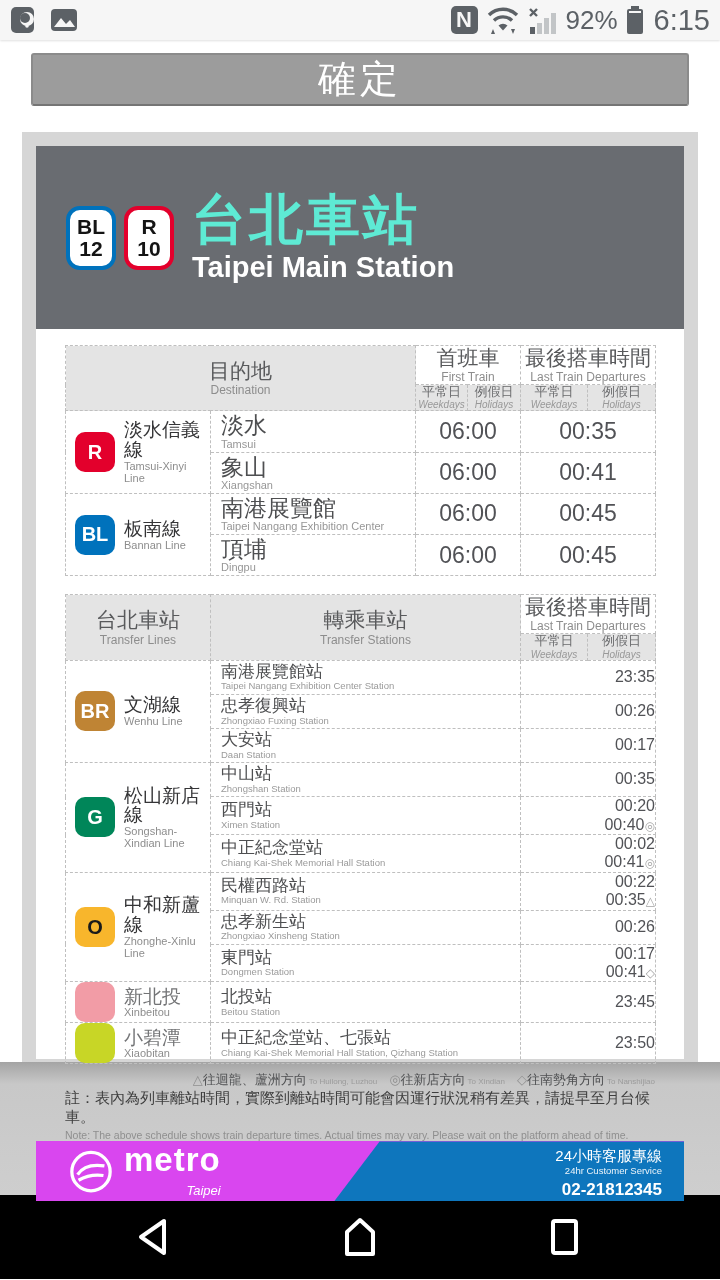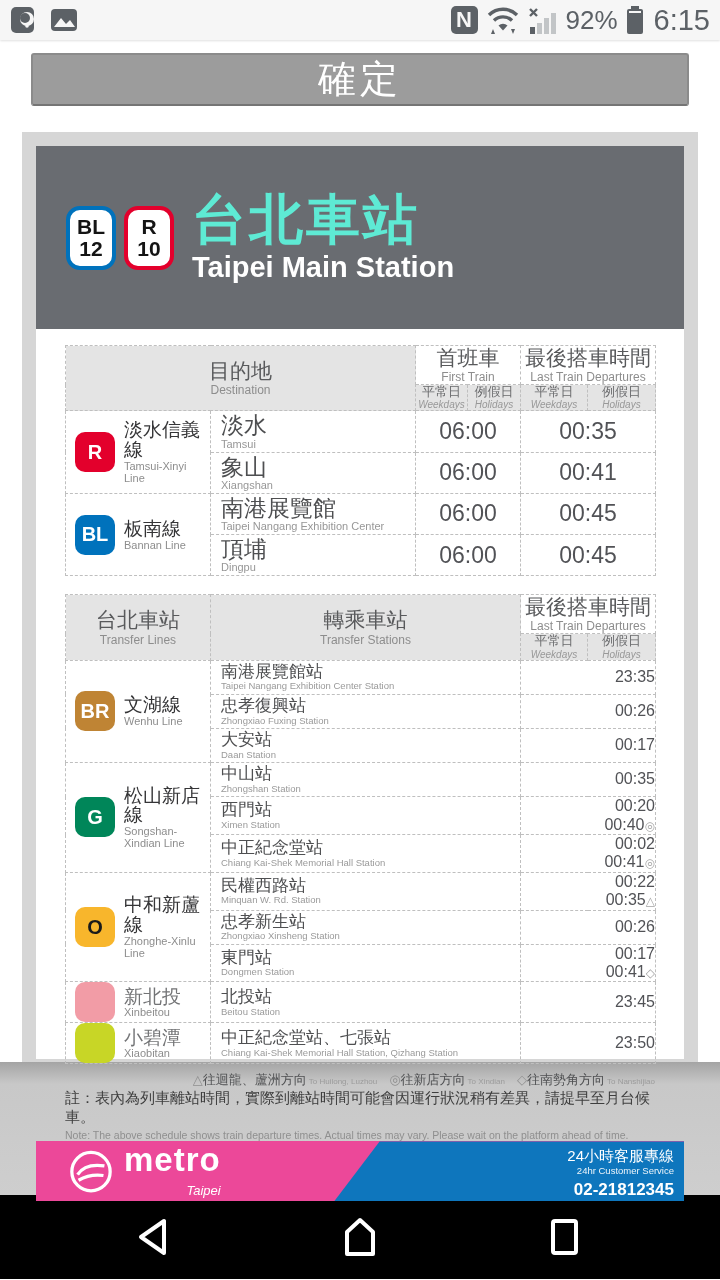--- a/index.html
+++ b/index.html
@@ -68,28 +68,28 @@
 
   
   .legend{margin-top:7px;text-align:right;font-size:13px;color:#4f5052;}
   .legend .lsym{color:#8f8f8f;margin-left:12px;}
   .legend .len2{font-size:8px;color:#9b9b9b;margin-left:2px;}
   .note{}
   .note .nzh{font-size:15px;color:#3e3e3e;}
   .note .nen{font-size:10.5px;color:#8f8f8f;margin-top:2px;}
 
   
-  .cfooter{margin:8px -29px 0;margin-top:auto;height:60px;position:relative;background:#ec4899;overflow:hidden;flex:none;}
+  .cfooter{margin:8px -29px 0;margin-top:auto;height:60px;position:relative;background:#d946ef;overflow:hidden;flex:none;}
   .cfooter .bluewedge{position:absolute;top:0;bottom:0;left:46%;right:0;background:#0e76bd;
       clip-path:polygon(13% 0,100% 0,100% 100%,0 100%);}
   .mlogo{position:absolute;left:32px;top:50%;transform:translateY(-50%);display:flex;align-items:center;gap:10px;color:#ffffff;}
   .mlogo .mword{font-size:33px;font-weight:bold;letter-spacing:1px;line-height:.9;}
   .mlogo .msub{font-size:13px;font-style:italic;text-align:right;margin-top:8px;}
   .mtext{display:flex;flex-direction:column;align-items:flex-end;}
-  .contact{position:absolute;right:10px;top:7px;text-align:right;color:#ffffff;}
+  .contact{position:absolute;right:22px;top:7px;text-align:right;color:#ffffff;}
   .contact .c1{font-size:15px;line-height:1.1;}
   .contact .c2{font-size:9.5px;opacity:.92;}
   .contact .c3{font-size:17px;font-weight:bold;margin-top:4px;}
 
   
   .below-card{height:133px;background:linear-gradient(to bottom,#a4a4a4 0,#c8c8c8 22px,#cecece 100%);}
   .nav-bar{height:84px;background:#000;display:flex;align-items:center;justify-content:center;gap:152px;}
   .nav-btn{width:52px;height:52px;display:flex;align-items:center;justify-content:center;}
 </style>
 </head>

